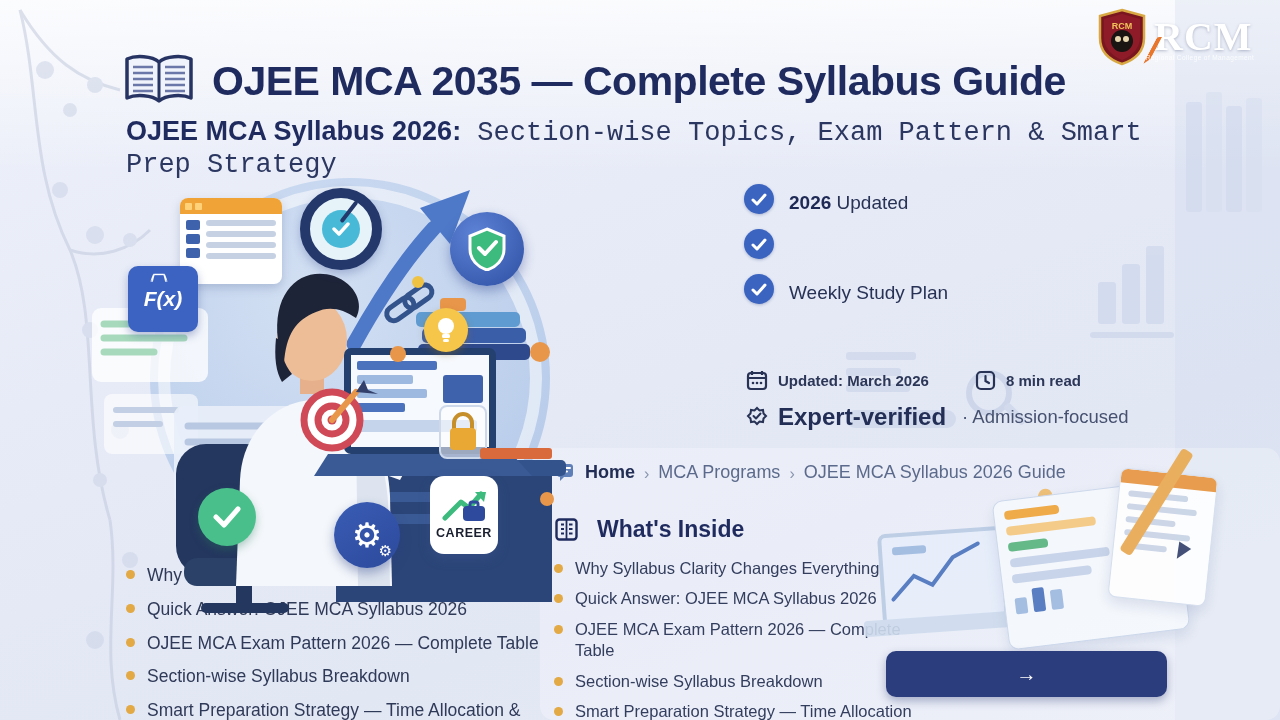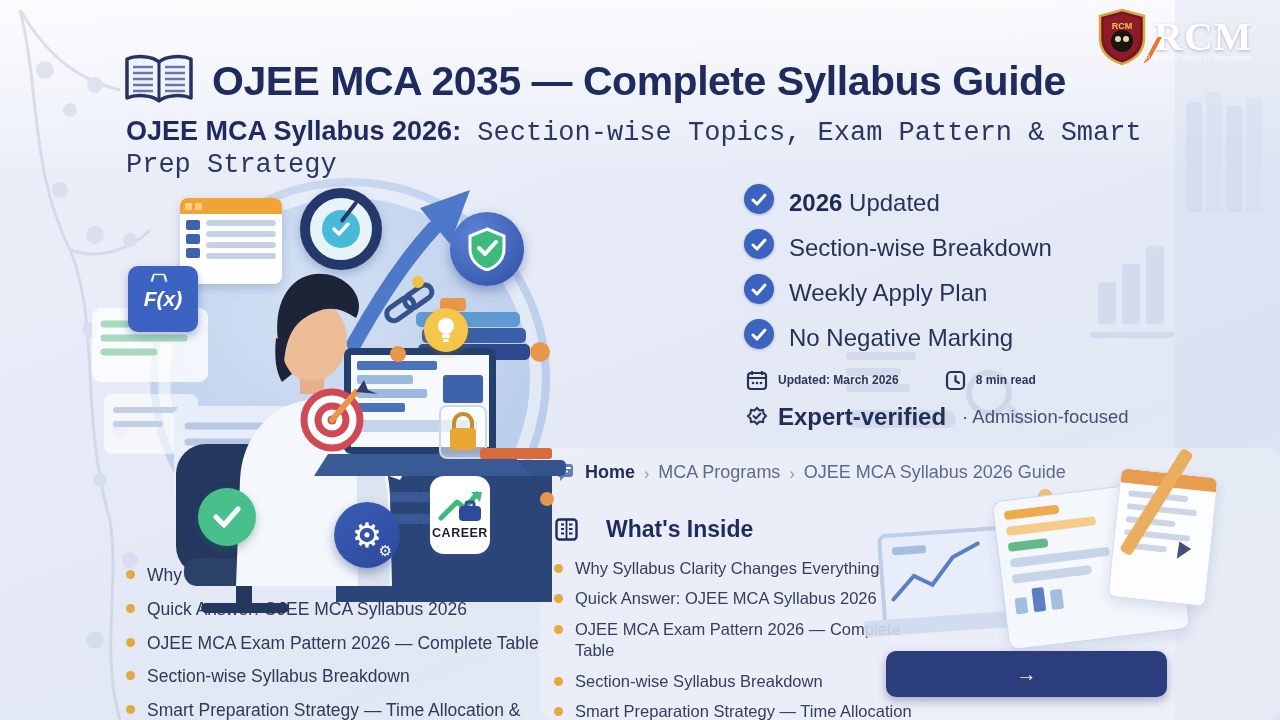--- a/index.html
+++ b/index.html
@@ -39,39 +39,39 @@
   h1.page-title{margin:0;font-size:41px;font-weight:700;color:var(--navy);letter-spacing:-.5px;}
   .subtitle{left:126px;top:116px;font-size:27px;color:#25315f;width:1060px;}
   .subtitle b{font-weight:700;color:var(--navy);}
   .subtitle span{font-weight:400;color:#2b3760;font-family:Liberation Mono, monospace;}
 
   
   .hl{left:744px;top:184px;display:flex;flex-direction:column;gap:15px;}
   .hl-item{display:flex;align-items:center;gap:15px;height:30px;}
   .hl-check{width:30px;height:30px;border-radius:50%;background:var(--check-blue);
     display:flex;align-items:center;justify-content:center;flex:0 0 auto;box-shadow:0 1px 3px rgba(40,60,120,.3);}
-  .hl-text{font-size:24px;color:var(--ink);margin-top:8px;}
+  .hl-text{font-size:19px;color:var(--ink);margin-top:8px;}
   .hl-text b{font-weight:700;color:#1e2a55;}
 
   
   .meta1{left:746px;top:369px;display:flex;align-items:center;gap:10px;}
   .meta2{left:746px;top:403px;display:flex;align-items:center;gap:10px;}
-  .meta-text{font-size:12px;font-weight:600;color:#2c3758;}
+  .meta-text{font-size:15px;font-weight:600;color:#2c3758;}
   .meta-gap{width:26px;}
   .meta2 .strong{font-size:24px;font-weight:700;color:#222e55;}
   .meta2 .rest{font-size:18.5px;color:#45516f;margin-left:6px;}
 
   
   .crumbs{left:554px;top:461px;display:flex;align-items:flex-end;gap:9px;font-size:18px;}
   .crumb-home{font-weight:700;color:#222e55;cursor:pointer;}
   .crumb-sep{color:var(--sep);font-size:16px;}
   .crumb{color:#5b6a8c;cursor:pointer;}
 
   
-  .wi-head{left:554px;top:516px;display:flex;align-items:center;gap:27px;}
+  .wi-head{left:554px;top:516px;display:flex;align-items:center;gap:18px;}
   .wi-title{font-size:23px;font-weight:700;color:var(--navy);}
   ul.toc{list-style:none;margin:0;padding:0;}
   .toc-mid{left:554px;top:558px;width:372px;}
   .toc-left{left:126px;top:564px;width:442px;}
   .toc li{display:flex;gap:12px;align-items:flex-start;cursor:pointer;}
   .toc-mid li{margin-bottom:9px;font-size:16.5px;color:#333e5e;line-height:1.3;}
   .toc-left li{margin-bottom:11px;font-size:17.5px;color:#2f3a58;line-height:1.3;}
   .dot{width:9px;height:9px;border-radius:50%;background:var(--amber);flex:0 0 auto;margin-top:6px;}
 
   
@@ -103,21 +103,21 @@
   .gauge-needle{position:absolute;left:29px;top:-2px;width:4px;height:26px;background:var(--art-ring);
     transform:rotate(38deg);transform-origin:50% 100%;border-radius:2px;}
   .shield-badge{left:362px;top:50px;width:74px;height:74px;background:radial-gradient(circle at 35% 30%,#5d83d6,#2e4fa3);
     box-shadow:0 5px 12px rgba(45,65,140,.4);}
   .bulb{left:336px;top:146px;width:44px;height:44px;background:#f5c64a;box-shadow:0 3px 7px rgba(150,110,30,.35);}
   .check-green{left:110px;top:326px;width:58px;height:58px;background:var(--green);
     box-shadow:0 4px 9px rgba(40,120,90,.35);}
   .gear-badge{left:246px;top:340px;width:66px;height:66px;background:linear-gradient(145deg,#3a5cb4,#2c4a9d);
     box-shadow:0 5px 11px rgba(40,60,130,.4);color:#fff;font-size:34px;line-height:1;}
   .gear-badge .gear-sm{position:absolute;right:8px;bottom:10px;font-size:15px;}
-  .career-badge{position:absolute;left:342px;top:314px;width:60px;height:78px;background:#fff;border-radius:14px;
+  .career-badge{position:absolute;left:342px;top:314px;width:68px;height:78px;background:#fff;border-radius:14px;
     box-shadow:0 5px 12px rgba(70,90,150,.3);display:flex;flex-direction:column;align-items:center;
     justify-content:center;gap:2px;}
   .career-label{font-size:12.5px;font-weight:800;color:#1b2030;letter-spacing:.5px;}
   .mini-dot{position:absolute;border-radius:50%;}
 
   
   .art-br{left:862px;top:468px;width:335px;height:220px;opacity:.9;}
   .panel-tilt{position:absolute;left:138px;top:22px;width:160px;height:128px;background:#f6f9fd;border:1px solid #c9d6ea;
     border-radius:10px;transform:rotate(-7deg);box-shadow:0 6px 14px rgba(90,110,160,.18);padding:10px;}
   .pt-line{height:9px;border-radius:4px;margin-bottom:7px;}
@@ -230,37 +230,28 @@
           </svg>
       </span>
       <span class="hl-text"><b>2026</b><span> Updated</span></span>
     </div>
     <div class="hl-item">
       <span class="hl-check">
         <svg width="16" height="13" viewBox="0 0 16 13">
             <path d="M2 7 L6 11 L14 2" fill="none" stroke="#fff" stroke-width="3" stroke-linecap="round" stroke-linejoin="round"></path>
           </svg>
       </span>
-      <span class="hl-text"><b></b><span>Section-wise Breakdown</span></span>
     </div>
     <div class="hl-item">
       <span class="hl-check">
         <svg width="16" height="13" viewBox="0 0 16 13">
             <path d="M2 7 L6 11 L14 2" fill="none" stroke="#fff" stroke-width="3" stroke-linecap="round" stroke-linejoin="round"></path>
           </svg>
       </span>
-      <span class="hl-text"><b></b><span>Weekly Apply Plan</span></span>
-    </div>
-    <div class="hl-item">
-      <span class="hl-check">
-        <svg width="16" height="13" viewBox="0 0 16 13">
-            <path d="M2 7 L6 11 L14 2" fill="none" stroke="#fff" stroke-width="3" stroke-linecap="round" stroke-linejoin="round"></path>
-          </svg>
-      </span>
-      <span class="hl-text"><b></b><span>No Negative Marking</span></span>
+      <span class="hl-text"><b></b><span>Weekly Study Plan</span></span>
     </div>
   </div>
 
   <div class="abs meta1">
     <svg width="22" height="22" viewBox="0 0 22 22">
       <rect x="2" y="4" width="18" height="16" rx="3" fill="none" stroke="#273255" stroke-width="2.2"></rect>
       <path d="M6 2 V6 M16 2 V6 M2 9 H20" stroke="#273255" stroke-width="2.2"></path>
       <g fill="#273255">
           <circle cx="7" cy="14" r="1.3"></circle>
           <circle cx="11" cy="14" r="1.3"></circle>

